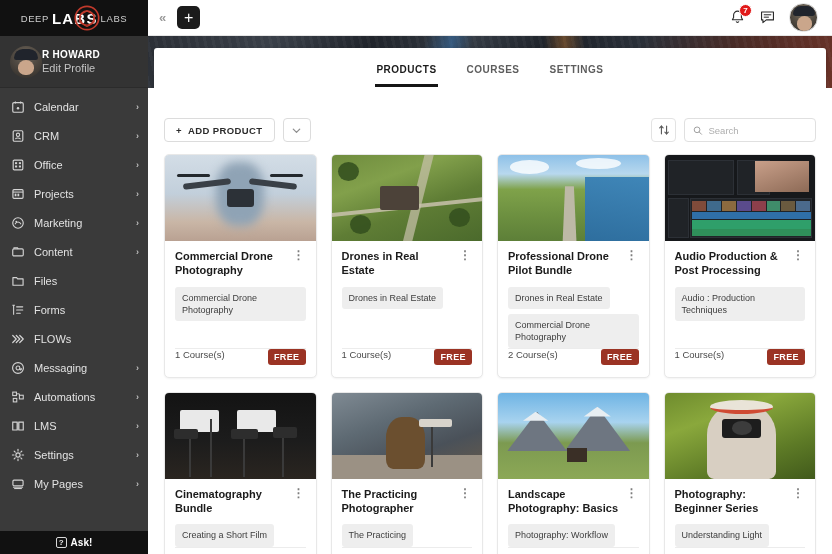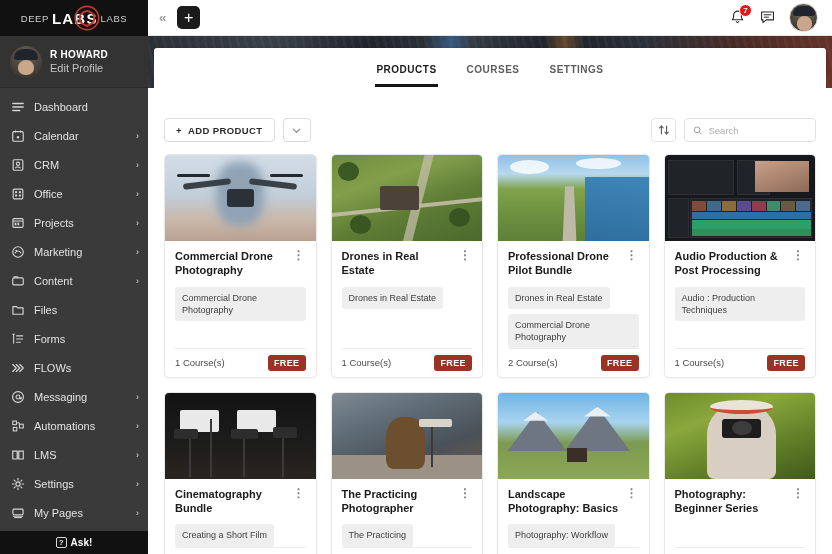--- a/index.html
+++ b/index.html
@@ -31,21 +31,21 @@
     color: #ffffff; font-size: 15px; font-weight: 700; letter-spacing: 1.2px;
     position: relative; display: inline-block;
   }
   .aperture {
     position: absolute; left: 22px; top: 50%; transform: translateY(-50%);
     width: 26px; height: 26px;
   }
 
   .profile {
     height: 52px; background: #333333;
-    display: flex; align-items: center; gap: 8px; padding: 0 10px;
+    display: flex; align-items: center; padding: 0 10px;
     border-bottom: 1px solid #2b2b2b;
     flex: 0 0 52px;
   }
   .avatar-sm {
     width: 32px; height: 32px; border-radius: 50%;
     background: radial-gradient(circle at 50% 28%, #6b6257 0%, #4a443d 55%, #2e2b27 100%);
     position: relative; overflow: hidden; flex: 0 0 32px;
   }
   .avatar-sm::before {
     content: ""; position: absolute; left: 4px; top: 3px; width: 24px; height: 11px;
@@ -206,21 +206,21 @@
     color: #7d7d7d; font-size: 12px; line-height: 10px; cursor: pointer;
     flex: 0 0 auto; padding: 0 1px; letter-spacing: 0; font-weight: 700;
   }
   .tags { margin-top: 9px; display: flex; flex-direction: column; gap: 5px; align-items: flex-start; }
   .tag {
     background: #eeeeee; border-radius: 3px; padding: 5px 7px;
     font-size: 9px; color: #3d3d3d; line-height: 1.35;
   }
   .card-foot {
     border-top: 1px solid #ececec; margin: 0 10px;
-    height: 29px; display: flex; align-items: center; justify-content: space-between;
+    height: 29px; display: flex; align-items: flex-start; justify-content: space-between;
     flex: 0 0 29px;
   }
   .courses-cnt { font-size: 9.5px; color: #4a4a4a; }
   .free-badge {
     background: #9b3324; color: #ffffff; font-size: 9px; font-weight: 700;
     padding: 3px 6px; border-radius: 3px; letter-spacing: .4px;
   }
 
   
   .art { position: absolute; inset: 0; }
@@ -299,30 +299,20 @@
     <div class="profile">
       <div class="avatar-sm"></div>
       <div class="profile-txt">
         <span class="profile-name">R HOWARD</span>
         <span class="profile-edit">Edit Profile</span>
       </div>
     </div>
 
     <nav class="menu">
 
-      <div class="menu-item">
-        <svg class="menu-icon" viewBox="0 0 16 16">
-          <g stroke="#e2e2e2" stroke-width="1.5" stroke-linecap="round">
-              <line x1="2" y1="4" x2="14" y2="4"></line>
-              <line x1="2" y1="8" x2="14" y2="8"></line>
-              <line x1="2" y1="12" x2="10" y2="12"></line>
-            </g>
-        </svg>
-        <span class="menu-label">Dashboard</span>
-      </div>
 
       <div class="menu-item">
         <svg class="menu-icon" viewBox="0 0 16 16">
           <rect x="2" y="3" width="12" height="11" rx="1.5" fill="none" stroke="#e2e2e2" stroke-width="1.3"></rect>
           <line x1="5" y1="1.6" x2="5" y2="4" stroke="#e2e2e2" stroke-width="1.3"></line>
           <line x1="11" y1="1.6" x2="11" y2="4" stroke="#e2e2e2" stroke-width="1.3"></line>
           <circle cx="8" cy="9.5" r="1.4" fill="#e2e2e2"></circle>
         </svg>
         <span class="menu-label">Calendar</span>
         <span class="chev">›</span>
@@ -747,20 +737,23 @@
                 <div class="hat"></div>
               <div class="camera"></div>
                 <div class="lens"></div>
             </div>
           </div>
           <div class="card-body">
             <div class="card-head">
               <div class="card-title">Photography: Beginner Series</div>
               <span class="kebab">⋮</span>
             </div>
+            <div class="tags">
+              <span class="tag">Understanding Light</span>
+            </div>
           </div>
           <div class="card-foot">
             <span class="courses-cnt"></span>
 
           </div>
         </div>
 
       </div>
     </section>
   </main>

